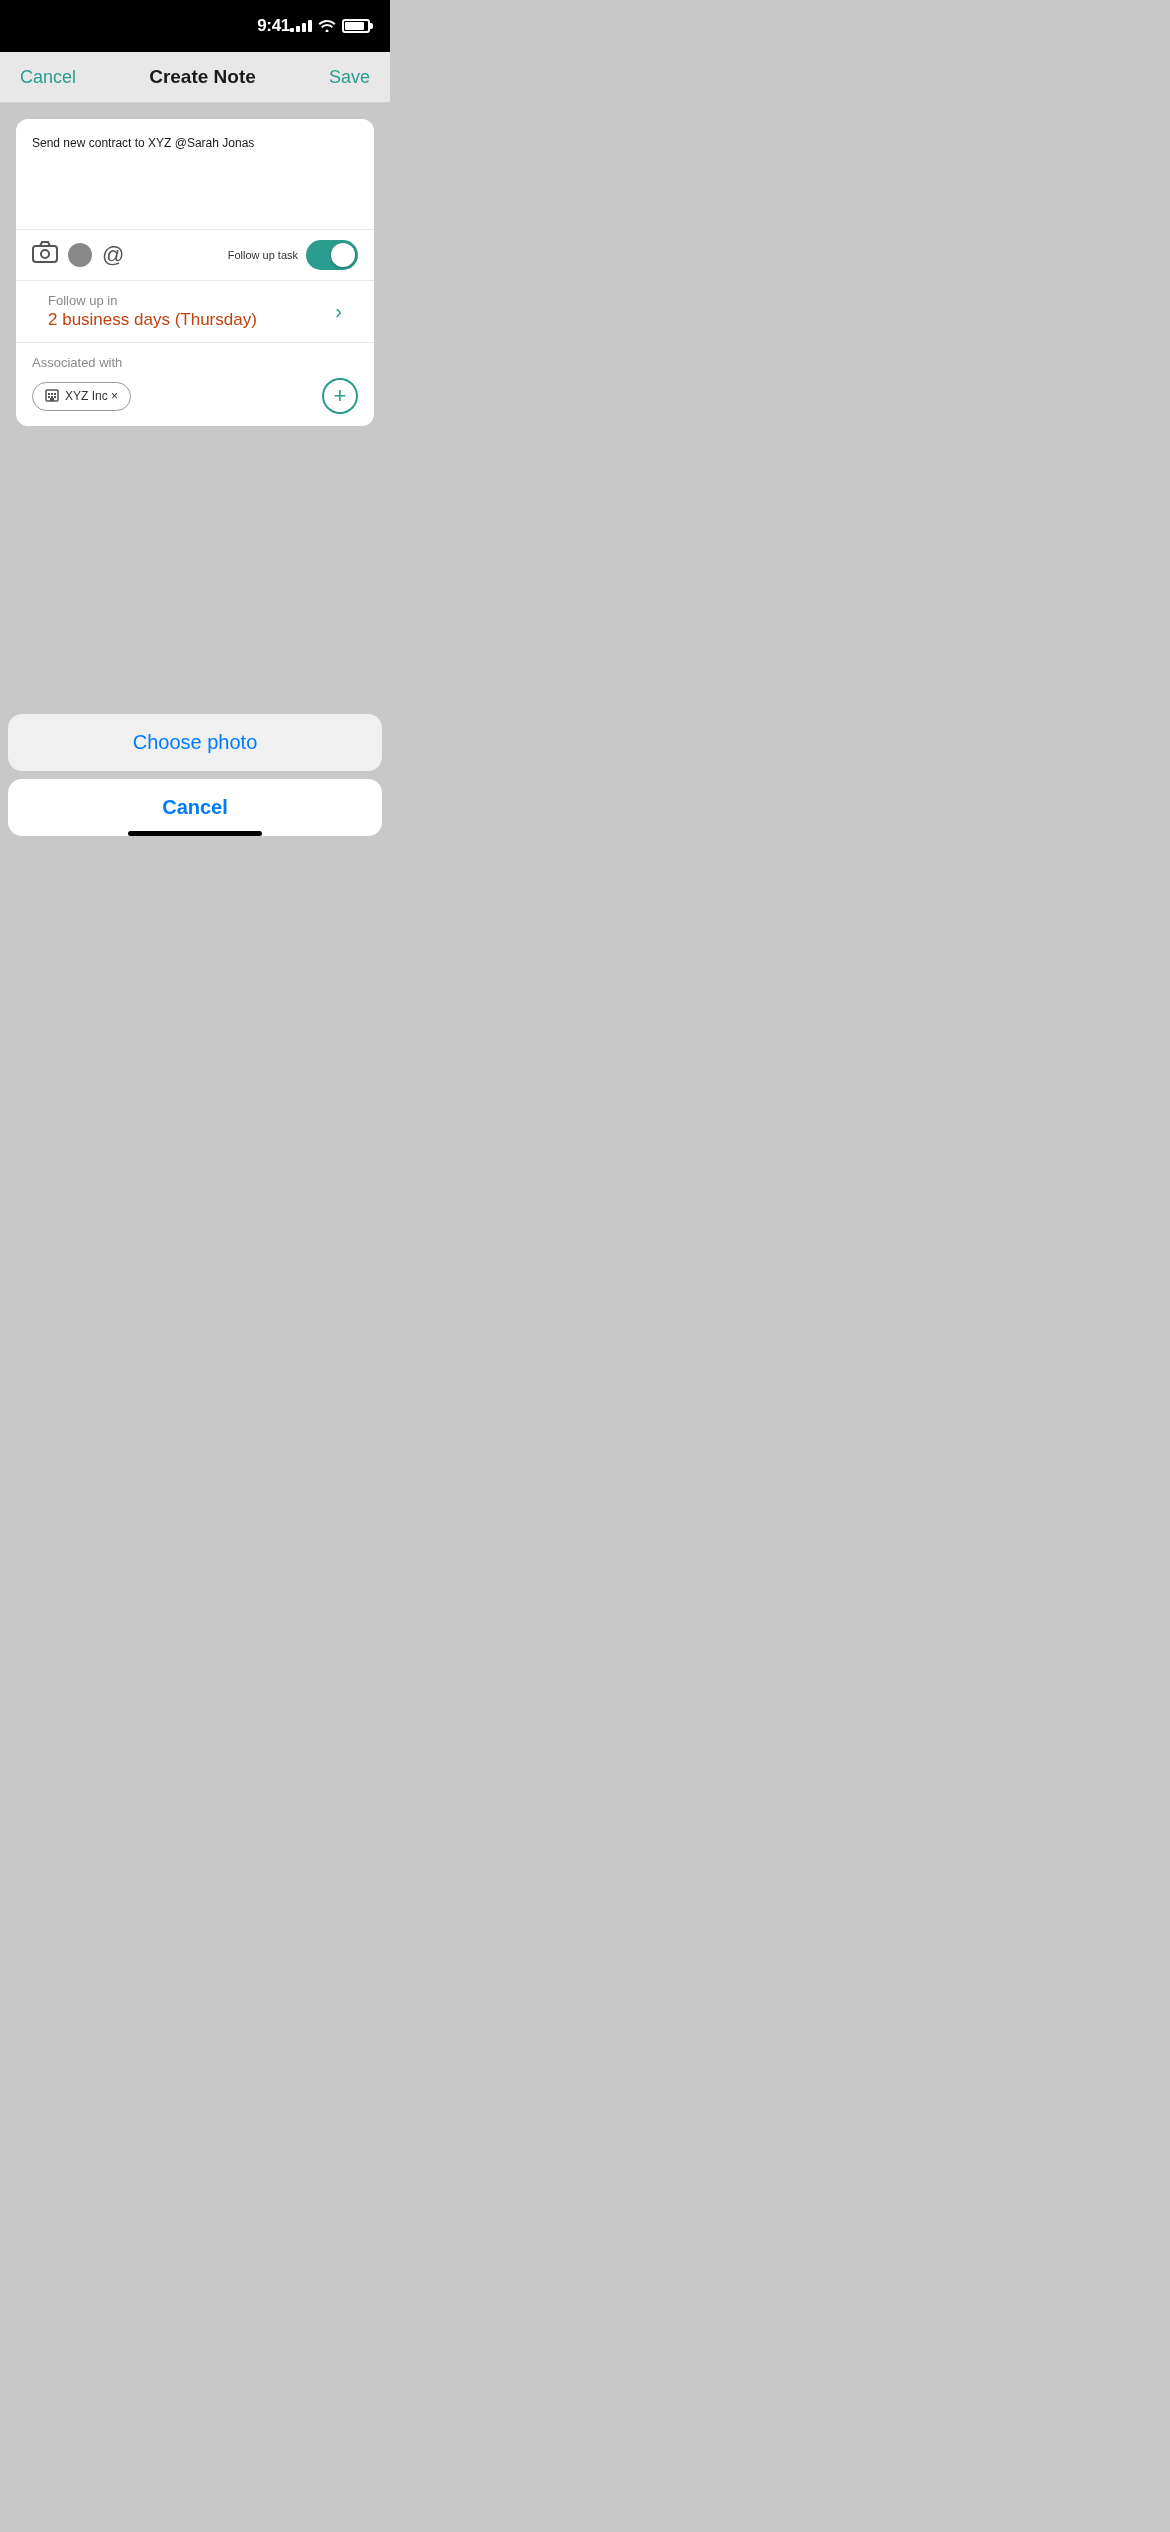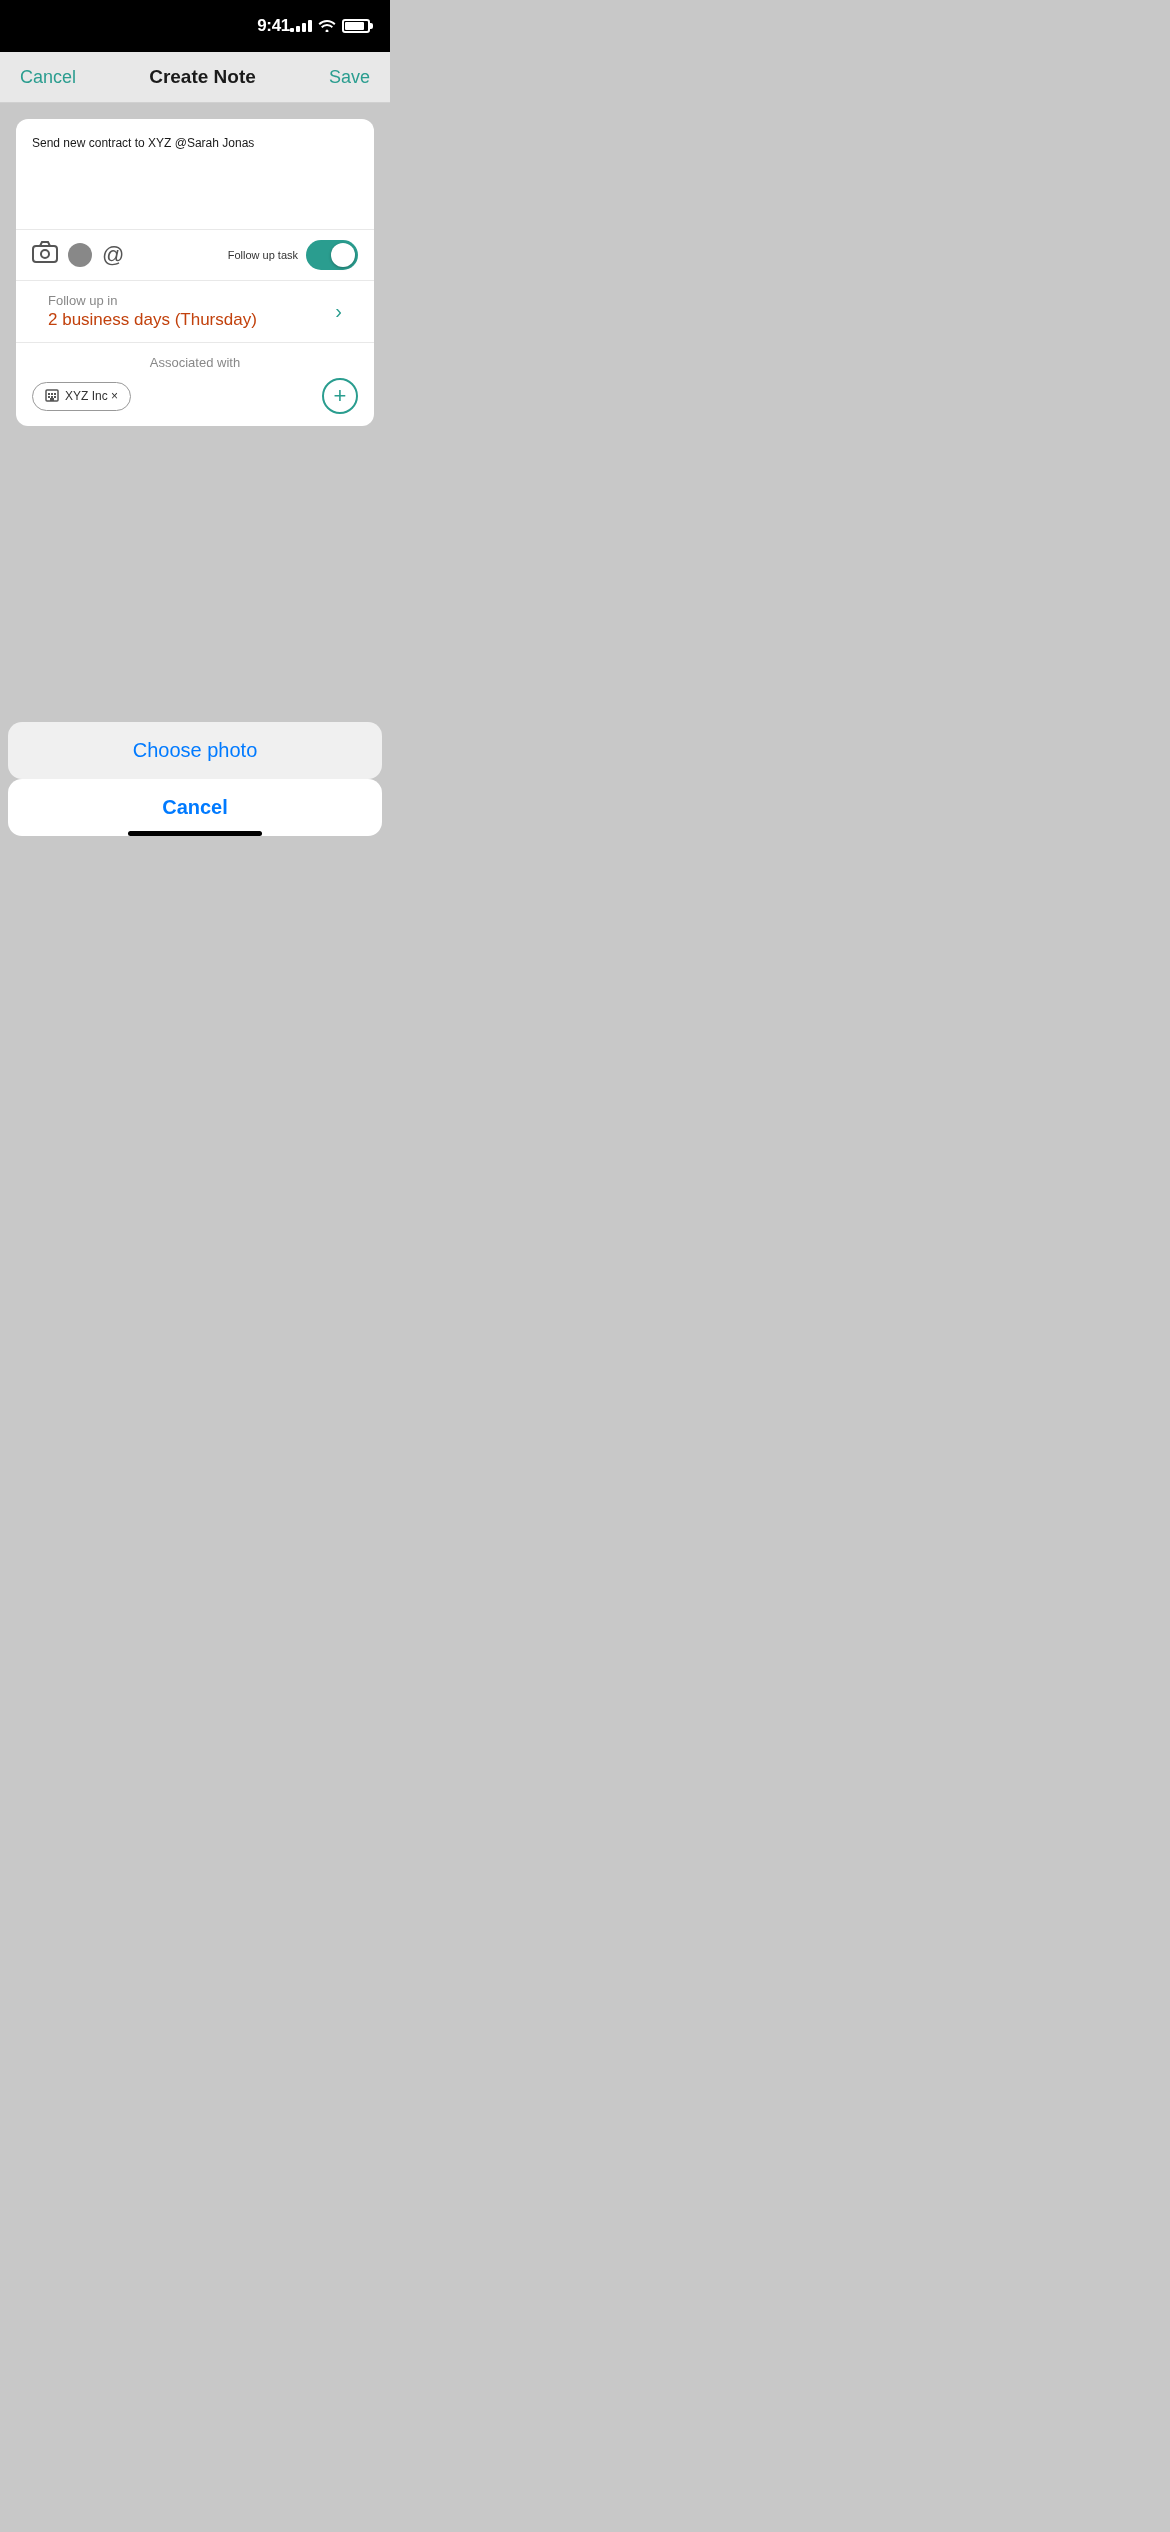--- a/index.html
+++ b/index.html
@@ -240,21 +240,20 @@
     
     .associated-row {
       padding: 12px 16px;
       border-top: 1px solid #e8e8e8;
     }
 
     .associated-label {
       font-size: 13px;
       color: #888;
       margin-bottom: 8px;
-      text-align: center;
     }
 
     .associated-content {
       display: flex;
       align-items: center;
       justify-content: space-between;
     }
 
     .associated-chip {
       display: flex;
@@ -296,20 +295,21 @@
       left: 0;
       right: 0;
       padding: 0 8px 0 8px;
     }
 
     
     .action-sheet {
       background: #f0f0f0;
       border-radius: 14px;
       overflow: hidden;
+      margin-bottom: 8px;
     }
 
     .action-sheet-button {
       width: 100%;
       padding: 17px;
       text-align: center;
       font-size: 20px;
       color: #007AFF;
       background: transparent;
       border: none;

